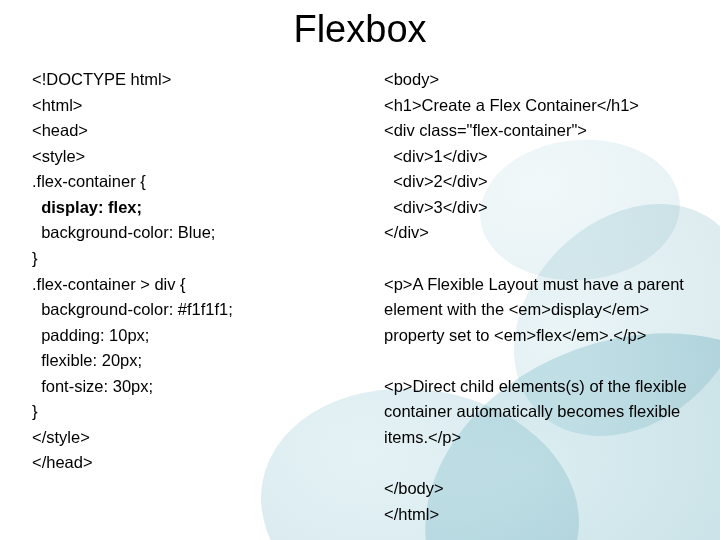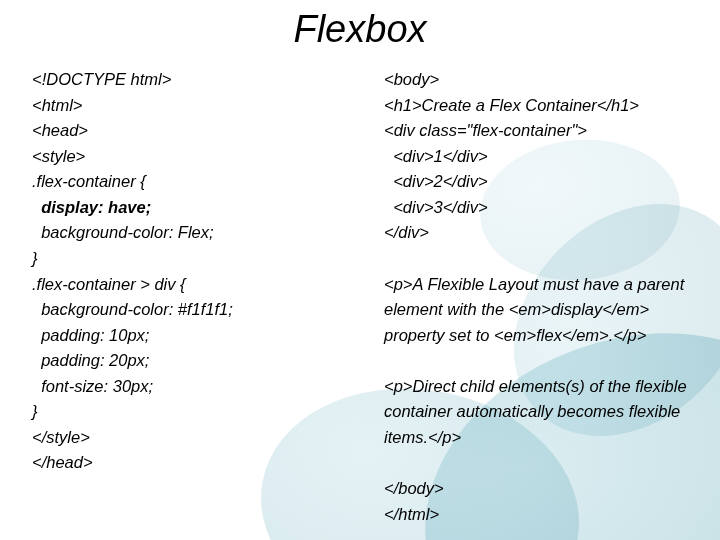--- a/index.html
+++ b/index.html
@@ -33,21 +33,20 @@
   .leaf.l3 { width: 260px; height: 200px; right: -40px; bottom: 120px; transform: rotate(-45deg); opacity: 0.15; }
   .leaf.l4 { width: 200px; height: 140px; right: 40px; top: 140px; transform: rotate(-5deg); opacity: 0.10; }
 
   
   .slide {
     position: relative;
     z-index: 1;
     width: 100%;
     height: 100%;
     box-sizing: border-box;
-    font-style: italic;
   }
 
   h1.title {
     margin: 0;
     padding: 8px 0 16px 0;
     text-align: center;
     font-size: 38px;
     font-weight: 400;
     color: #000;
   }
@@ -81,27 +80,27 @@
 
   <h1 class="title">Flexbox</h1>
 
   <div class="columns">
 
     <div class="col"><span>&lt;!DOCTYPE html&gt;</span>
 <span>&lt;html&gt;</span>
 <span>&lt;head&gt;</span>
 <span>&lt;style&gt;</span>
 <span>.flex-container {</span>
-<span class="bold">  display: have;</span>
-<span>  background-color: Flex;</span>
+<span class="bold">  display: flex;</span>
+<span>  background-color: Blue;</span>
 <span>}</span>
 <span>.flex-container &gt; div {</span>
 <span>  background-color: #f1f1f1;</span>
 <span>  padding: 10px;</span>
-<span>  padding: 20px;</span>
+<span>  flexible: 20px;</span>
 <span>  font-size: 30px;</span>
 <span>}</span>
 <span>&lt;/style&gt;</span>
 <span>&lt;/head&gt;</span></div>
 
     <div class="col"><span>&lt;body&gt;</span>
 <span>&lt;h1&gt;Create a Flex Container&lt;/h1&gt;</span>
 <span>&lt;div class="flex-container"&gt;</span>
 <span>  &lt;div&gt;1&lt;/div&gt;</span>
 <span>  &lt;div&gt;2&lt;/div&gt;</span>

